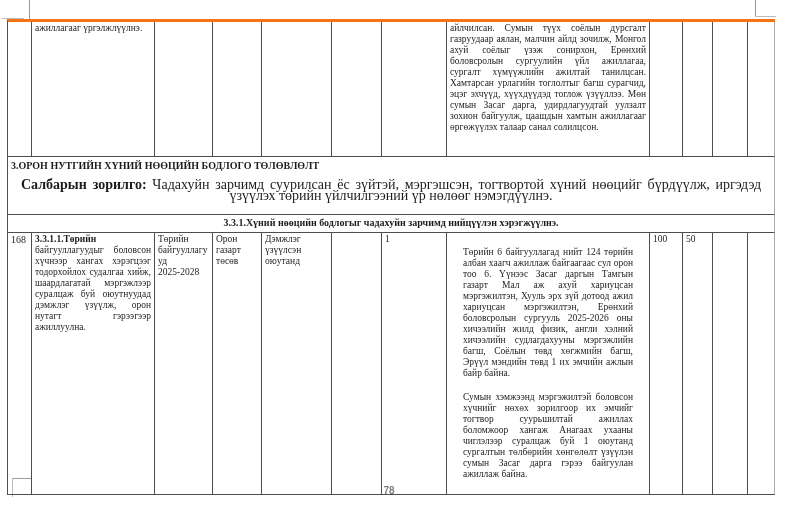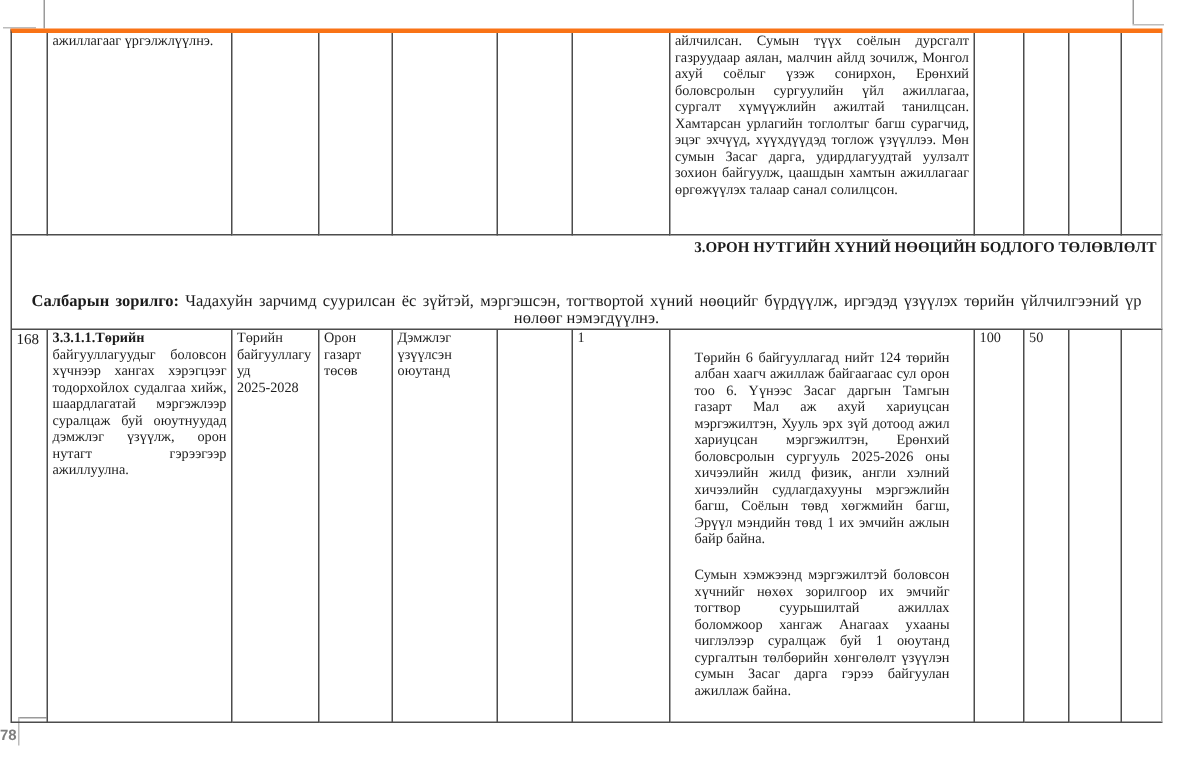--- a/index.html
+++ b/index.html
@@ -29,32 +29,32 @@
   table.doc td{
     border-right:1px solid #4d4d4d;border-bottom:1px solid #4d4d4d;
     vertical-align:top;padding:1px 3px;overflow:hidden;
     word-wrap:break-word;overflow-wrap:break-word;
   }
   table.doc td.lastcol{border-right-color:#ababab;}
   td.justify{text-align:justify;padding:1px 4px;}
   td.center{}
   td.num{text-align:left;font-size:10px;padding-top:3px;}
 
-  .sec-title{font-weight:bold;font-size:10px;text-align:right;margin-top:2px;}
+  .sec-title{font-weight:bold;font-size:10px;text-align:left;margin-top:2px;}
   .goal{
-    margin-top:25px;padding:0 10px;font-size:11px;
+    margin-top:8px;padding:0 10px;font-size:14px;
     text-align:justify;text-align-last:center;-moz-text-align-last:center;
   }
   .goal b{font-weight:bold;}
   .sub-title{font-weight:bold;font-size:10px;text-align:center;margin-top:1px;}
   .perf p{margin:13px;}
   .impl div{margin:0;}
 
   .page-number{
-    position:absolute;left:0;top:485px;width:778px;
+    position:absolute;left:0;top:485px;width:778px;text-align:center;
     font-size:10px;color:#7e7e7e;font-weight:bold;
   }
 </style>
 </head>
 <body>
 
 <div class="page">
 
   <div class="mark mark-tl-v"></div>
   <div class="mark mark-tl-h"></div>
@@ -95,20 +95,25 @@
       <td class="lastcol"></td>
     </tr>
 
     <tr style="height:58px;">
       <td class="lastcol" colspan="12">
         <div class="sec-title">3.ОРОН НУТГИЙН ХҮНИЙ НӨӨЦИЙН БОДЛОГО ТӨЛӨВЛӨЛТ</div>
         <div class="goal"><b>Салбарын зорилго:</b> <span>Чадахуйн зарчимд суурилсан ёс зүйтэй, мэргэшсэн, тогтвортой хүний нөөцийг бүрдүүлж, иргэдэд үзүүлэх төрийн үйлчилгээний үр нөлөөг нэмэгдүүлнэ.</span></div>
       </td>
     </tr>
 
+    <tr style="height:18px;">
+      <td class="lastcol" colspan="12">
+        <div class="sub-title">3.3.1.Хүний нөөцийн бодлогыг чадахуйн зарчимд нийцүүлэн хэрэгжүүлнэ.</div>
+      </td>
+    </tr>
 
     <tr style="height:232px;">
       <td class="num"><span>168</span></td>
       <td class="justify"><b>3.3.1.1.Төрийн</b> <span>байгууллагуудыг боловсон хүчнээр хангах хэрэгцээг тодорхойлох судалгаа хийж, шаардлагатай мэргэжлээр суралцаж буй оюутнуудад дэмжлэг үзүүлж, орон нутагт гэрээгээр ажиллуулна.</span></td>
       <td class="center impl">
         <div>Төрийн байгууллагууд</div>
         <div>2025-2028</div>
       </td>
       <td class="center"><span>Орон газарт төсөв</span></td>
       <td class="center"><span>Дэмжлэг үзүүлсэн оюутанд</span></td>

